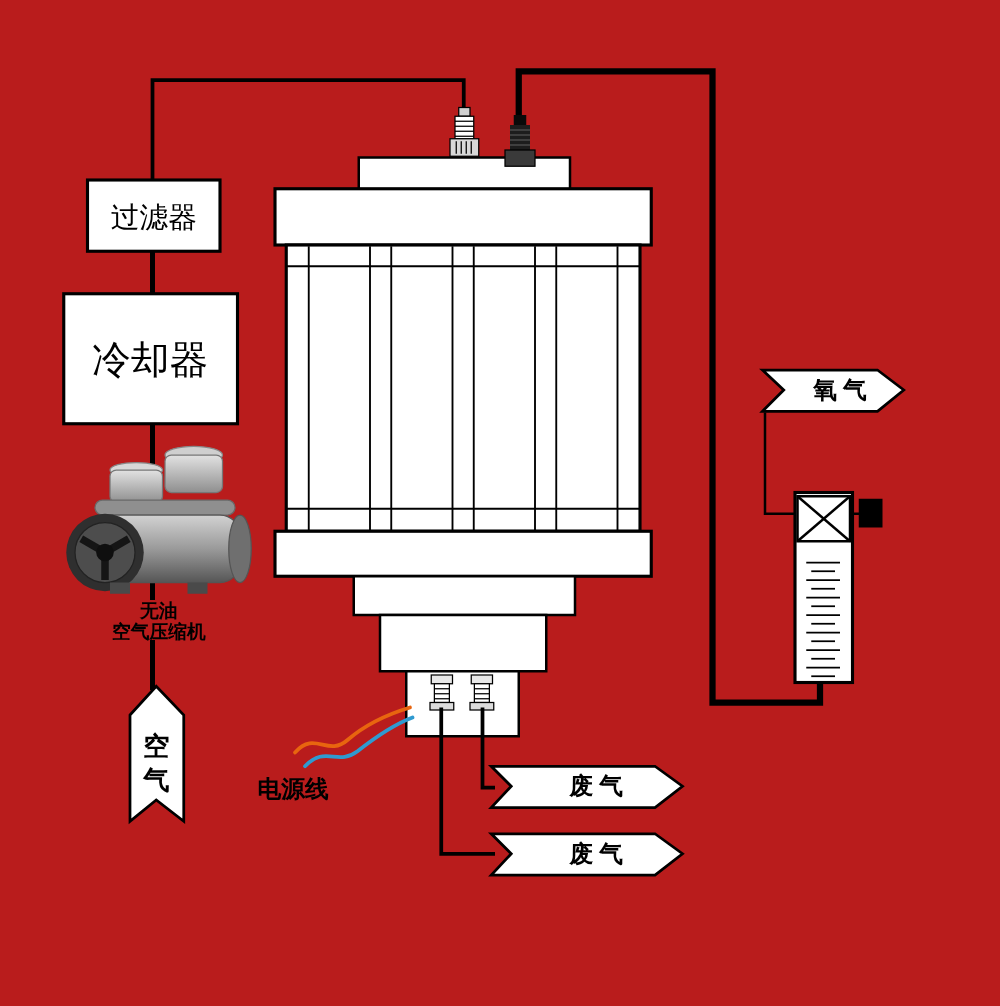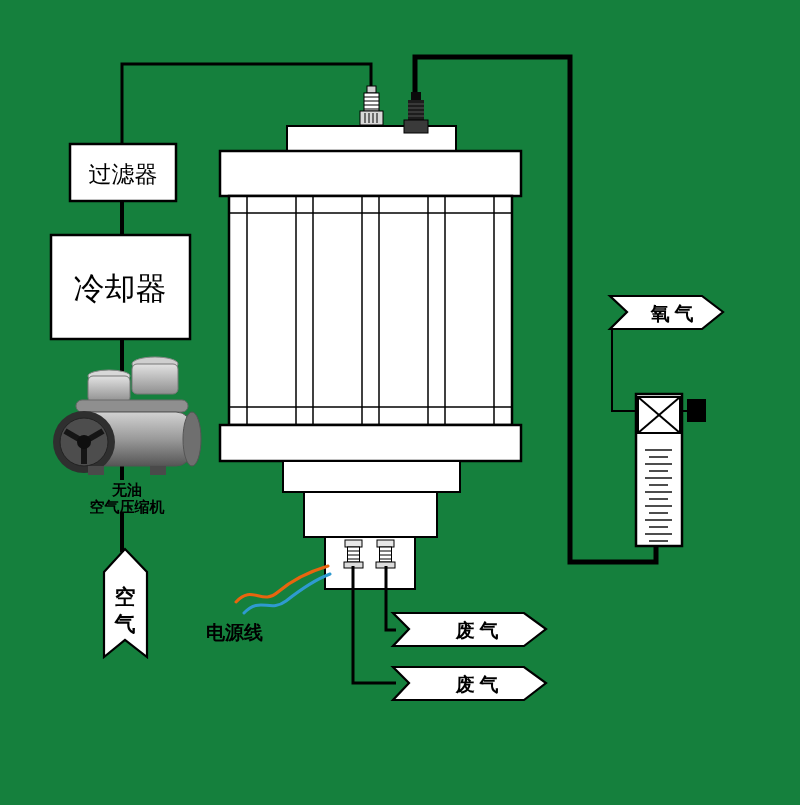--- a/index.html
+++ b/index.html
@@ -1,16 +1,16 @@
 <!DOCTYPE html>
 <html><head>
 <meta charset="utf-8">
 <style>
   html,body{margin:0;padding:0;background:#fff;}
-  .canvas{position:relative;width:800px;height:805px;background:#15803d;overflow:hidden;}
+  .canvas{position:relative;width:800px;height:805px;background:#b91c1c;overflow:hidden;}
   svg{display:block;}
   svg text{font-family:"Liberation Sans",sans-serif;fill:#000;}
   .t-serif{font-family:"Liberation Serif",serif;}
   .t-bold{font-weight:bold;}
 </style>
 </head>
 <body>
 
 <div class="canvas">
 <svg width="800" height="805" viewBox="0 0 800 805" xmlns="http://www.w3.org/2000/svg">

